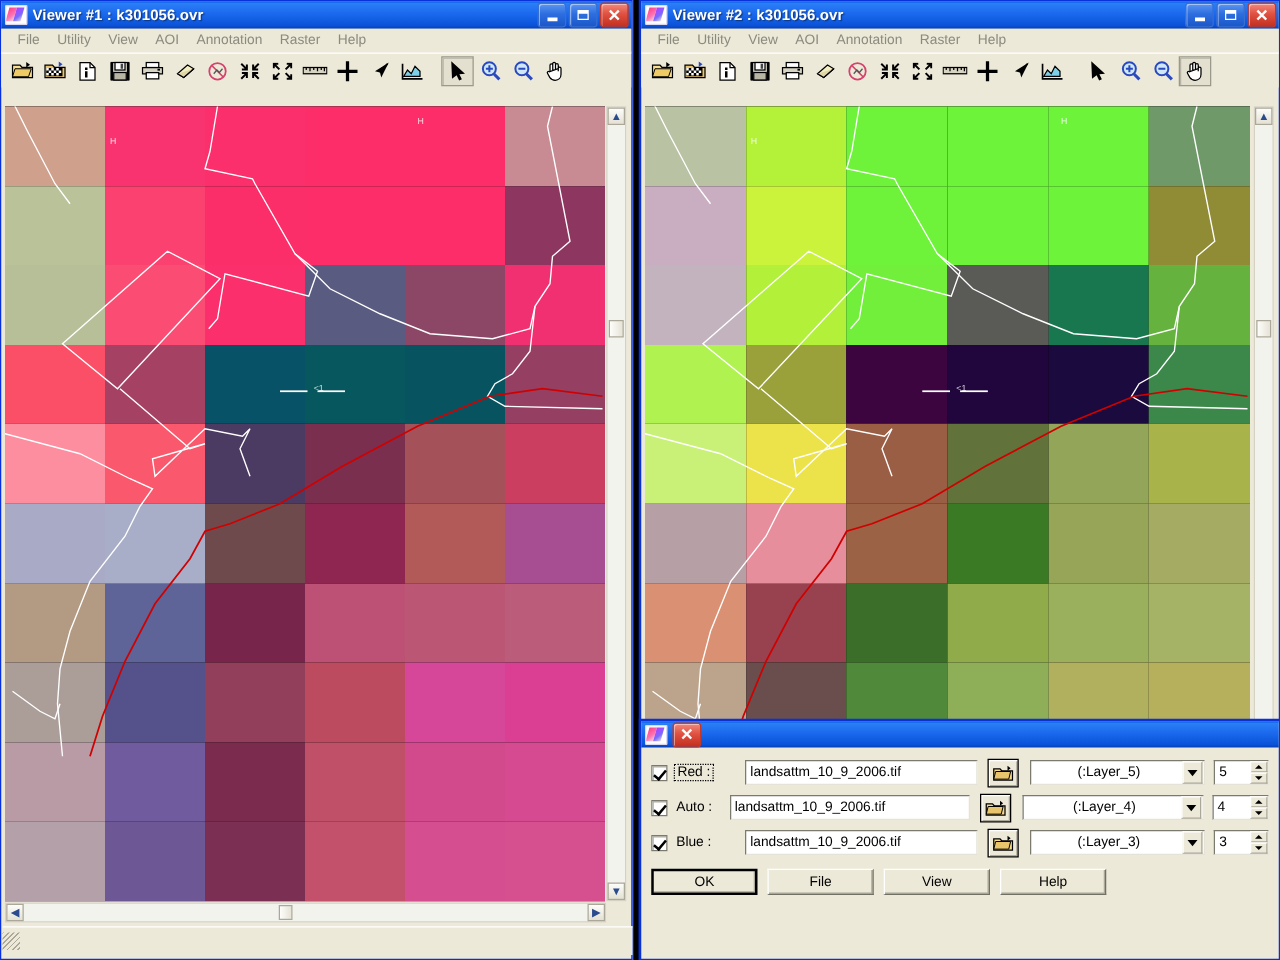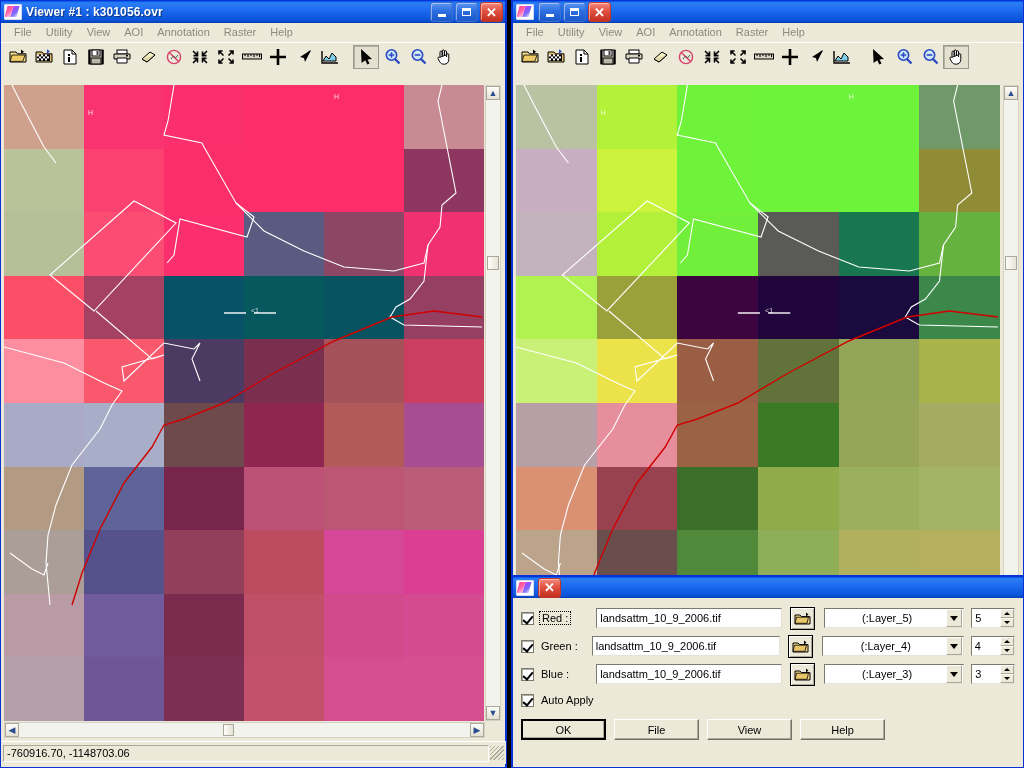--- a/index.html
+++ b/index.html
@@ -372,29 +372,29 @@
     </div>
 
     <div class="sb h" style="left:3px;top:721px;width:481px;height:16px;">
       <div class="sbtn" style="left:0;top:0;">◀</div>
       <div class="thumb" style="left:218px;top:1px;width:11px;height:12px;"></div>
       <div class="sbtn" style="right:0;top:0;">▶</div>
     </div>
     <div class="sbcorner" style="left:484px;top:721px;"></div>
 
     <div class="statusbar" style="left:1px;top:740px;width:504px;height:23px;">
-      <div class="status-field">-760916.70, -1148703.06</div>
       <div class="grip"></div>
     </div>
   </div>
 
   <div class="win" id="win2" style="left:512px;top:0px;width:512px;height:768px;">
 
     <div class="titlebar">
       <span class="tb-icon"></span>
+      <span class="title-text">Viewer #2 : k301056.ovr</span>
       <span class="tbtns">
         <span class="tbtn">
             <i class="min"></i>
           </span>
         <span class="tbtn">
             <i class="max"></i>
           </span>
         <span class="tbtn close">✕</span>
       </span>
     </div>
@@ -669,21 +669,21 @@
               </div>
             <div>
                 <i class="tri dn2"></i>
               </div>
           </span>
         </span>
       </div>
 
       <div class="row">
         <span class="chk on"></span>
-        <span class="lbl">Green :</span>
+        <span class="lbl">Auto :</span>
         <span class="txtfield" style="width:196px;margin-left:14px;">landsattm_10_9_2006.tif</span>
         <span class="folderbtn" style="margin-left:8px;">
           <svg width="17" height="13" viewBox="0 0 17 13">
               <path d="M1 3h5l1.4 1.6H16V12H1z" fill="#f5d98a" stroke="#000" stroke-width="1"></path>
               <path d="M2.5 5.2h12L13 11.3H1z" fill="#e8c46a" stroke="#000" stroke-width=".8"></path>
               <path d="M12 0.5l2.5 2-2.5 2z" fill="#000"></path>
             </svg>
         </span>
         <span class="combo" style="width:148px;margin-left:9px;">
           <span class="cval">(:Layer_4)</span>
@@ -727,24 +727,20 @@
             <div>
                 <i class="tri up"></i>
               </div>
             <div>
                 <i class="tri dn2"></i>
               </div>
           </span>
         </span>
       </div>
 
-      <div class="row" style="height:24px;">
-        <span class="chk on"></span>
-        <span class="lbl">Auto Apply</span>
-      </div>
 
       <div style="display:flex;gap:8px;margin-top:7px;">
         <span class="btn def" style="width:85px;">OK</span>
         <span class="btn" style="width:85px;">File</span>
         <span class="btn" style="width:85px;">View</span>
         <span class="btn" style="width:85px;">Help</span>
       </div>
     </div>
   </div>
 

